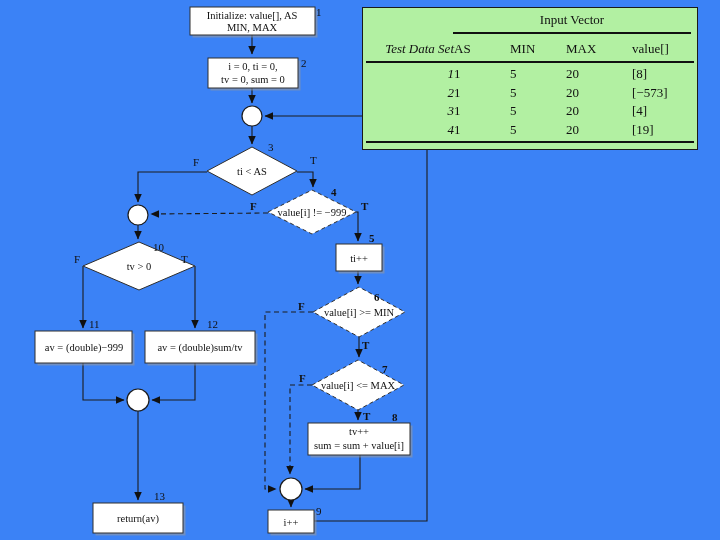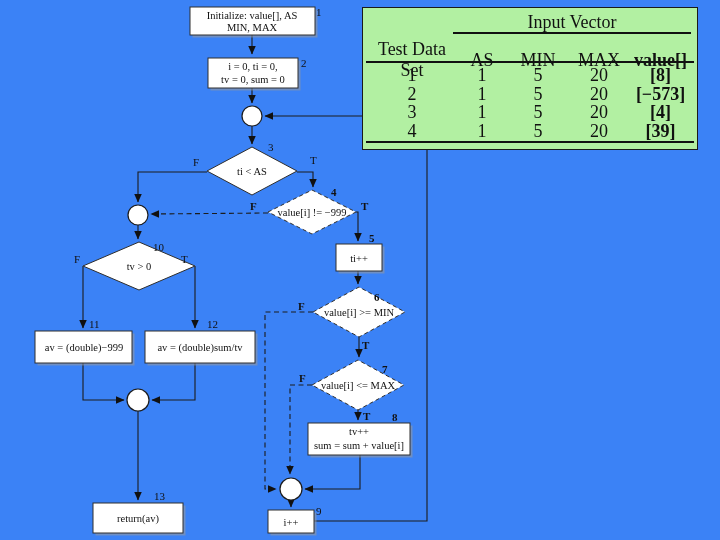--- a/index.html
+++ b/index.html
@@ -14,31 +14,31 @@
   .b{font-weight:bold;}
   .ln{fill:none;stroke:#1c1c1c;stroke-width:1.1;}
   .dash{stroke-dasharray:5,3.5;}
   .box{fill:#ffffff;stroke:#2e2e2e;stroke-width:1;}
   .shadow{fill:#9a9a9a;opacity:0.55;stroke:none;}
   .diam{fill:#ffffff;stroke:#2e2e2e;stroke-width:1;}
   .diamdash{stroke-dasharray:4,3;}
   .junc{fill:#ffffff;stroke:#1c1c1c;stroke-width:1.2;}
   
   .ivtable{position:absolute;left:362px;top:7px;width:334px;height:141px;
-           background:#b2f0a2;border:1px solid #1a1a1a;font-size:18px;color:#111;}
+           background:#b2f0a2;border:1px solid #1a1a1a;font-size:13px;color:#111;}
   .iv-title{position:absolute;left:90px;top:4px;width:238px;text-align:center;}
   .iv-title-rule{position:absolute;left:90px;top:24px;width:238px;height:2px;background:#111;}
   .iv-grid{display:grid;grid-template-columns:88px 56px 56px 66px 1fr;align-items:center;}
   .iv-header{position:absolute;left:3px;top:31px;width:328px;height:20px;}
   .iv-rule{position:absolute;left:3px;top:53px;width:328px;height:2px;background:#111;}
   .iv-rows{position:absolute;left:3px;top:57px;width:328px;}
   .iv-row{height:18.5px;}
-  .c0{text-align:center;padding-left:4px;}
-  .c1,.c2,.c3{text-align:center;}
-  .c4{text-align:center;padding-right:5px;font-weight:bold;}
+  .c0{text-align:right;padding-left:4px;font-style:italic;}
+  .c1,.c2,.c3{}
+  .c4{text-align:left;padding-right:5px;}
   .iv-bottom-rule{position:absolute;left:3px;top:133px;width:328px;height:2px;background:#111;}
 </style>
 </head>
 <body>
 
 <div id="stage">
 
 <svg width="720" height="540" viewBox="0 0 720 540">
   <defs>
     <marker id="arr" markerWidth="9" markerHeight="8" refX="7.5" refY="3.5" orient="auto">
@@ -181,19 +181,19 @@
       <span class="c1">1</span>
       <span class="c2">5</span>
       <span class="c3">20</span>
       <span class="c4">[4]</span>
     </div>
     <div class="iv-row iv-grid">
       <span class="c0">4</span>
       <span class="c1">1</span>
       <span class="c2">5</span>
       <span class="c3">20</span>
-      <span class="c4">[39]</span>
+      <span class="c4">[19]</span>
     </div>
   </div>
   <div class="iv-bottom-rule"></div>
 </div>
 
 </div>
 
 </body></html>

